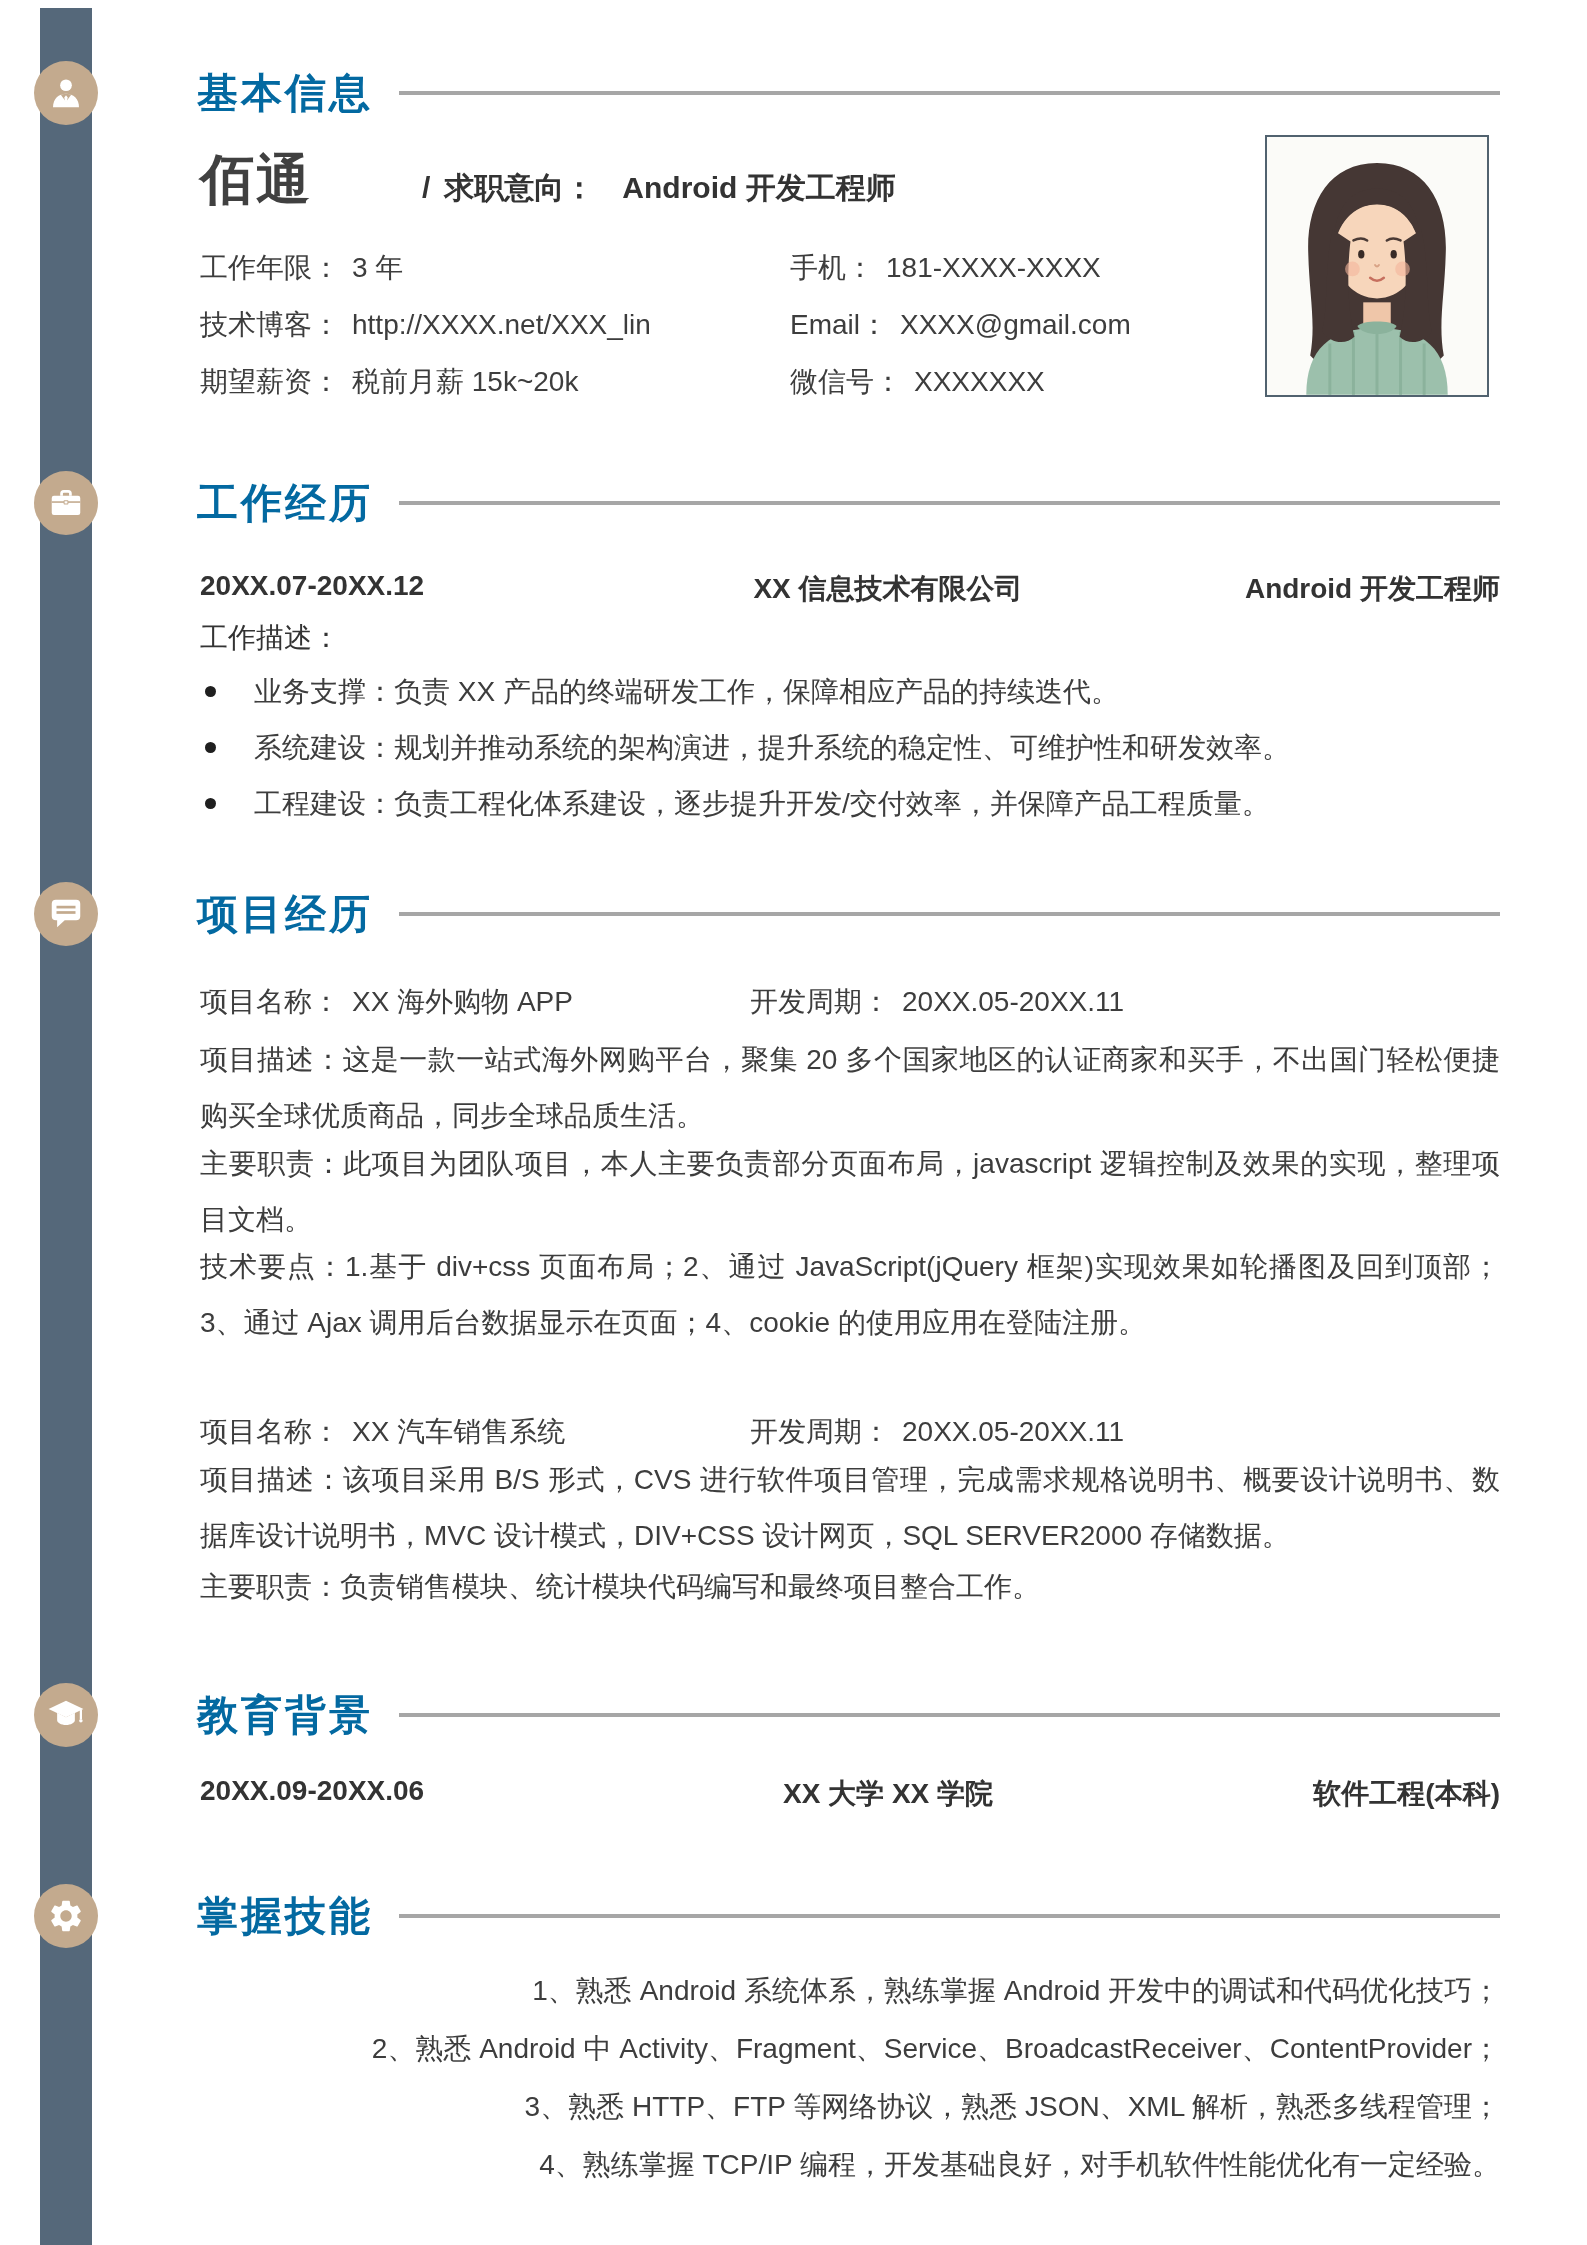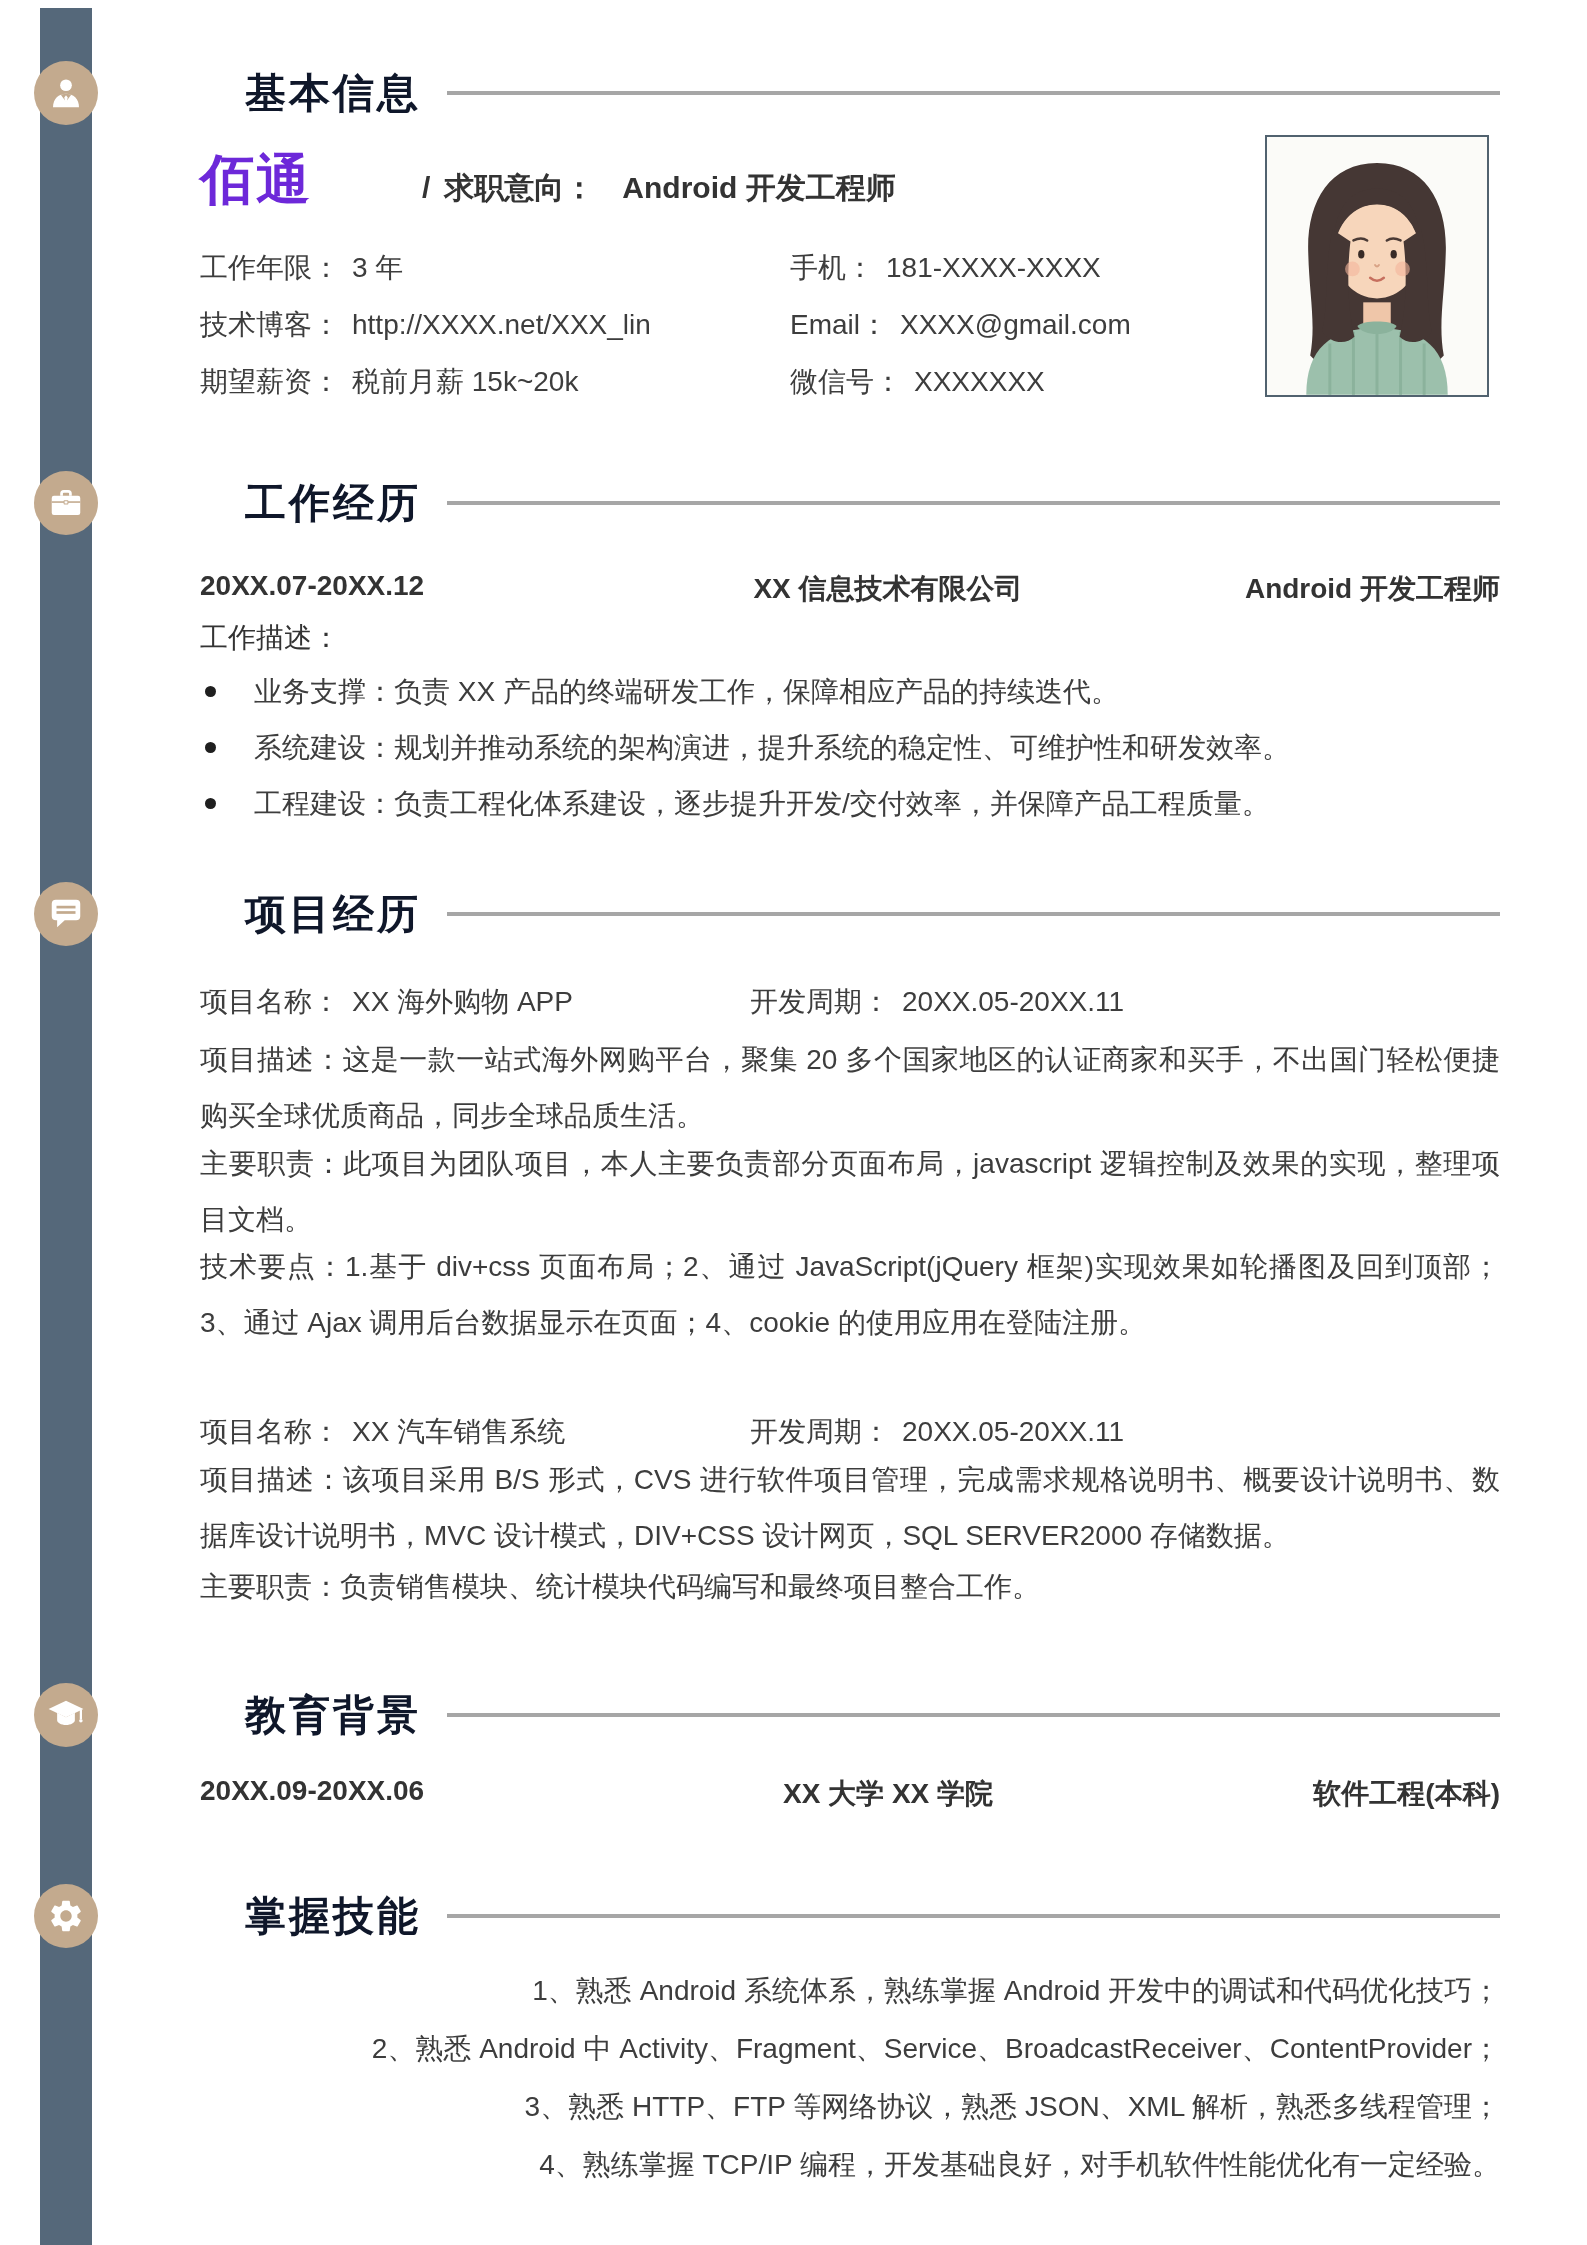--- a/index.html
+++ b/index.html
@@ -9,27 +9,27 @@
     font-family:"Liberation Sans","DejaVu Sans",sans-serif; color:#3d3d3d; overflow:hidden;
   }
   .rail { position:absolute; left:40px; top:8px; width:52px; height:2237px; background:#55687a; }
   .icon-circle {
     position:absolute; left:34px; width:64px; height:64px; border-radius:50%;
     background:#c3aa8e; display:flex; align-items:center; justify-content:center;
   }
   .icon-circle svg { width:38px; height:38px; display:block; }
 
   .sec-head { position:absolute; left:197px; width:1303px; height:50px; display:flex; align-items:center; }
-  .sec-title { font-size:41px; font-weight:bold; color:#0f172a; letter-spacing:3px; line-height:50px; white-space:nowrap;margin-left:48px; }
+  .sec-title { font-size:41px; font-weight:bold; color:#0369a1; letter-spacing:3px; line-height:50px; white-space:nowrap; }
   .rule { flex:1; height:4px; background:#a6a6a6; margin-left:26px; }
 
   .abs { position:absolute; }
   .b { font-weight:normal; }
   .t28 { font-size:28px; line-height:40px; }
-  .name { left:200px; top:150px; font-size:54px; line-height:58px; font-weight:bold; color:#6d28d9; letter-spacing:2px; }
+  .name { left:200px; top:150px; font-size:54px; line-height:58px; font-weight:bold; color:#404040; letter-spacing:2px; }
   .intent { left:422px; top:168px; font-size:30px; line-height:40px; font-weight:bold; color:#333; }
   .intent .intent-prefix { margin-right:14px; }
   .intent .intent-value { margin-left:28px; }
 
   .field { font-size:28px; line-height:40px; }
   .field .val { margin-left:12px; }
 
   .photo-box { left:1265px; top:135px; width:224px; height:262px; border:2px solid #51626f; background:#fbfbf8; }
   .photo-box svg { width:100%; height:100%; display:block; }
 

